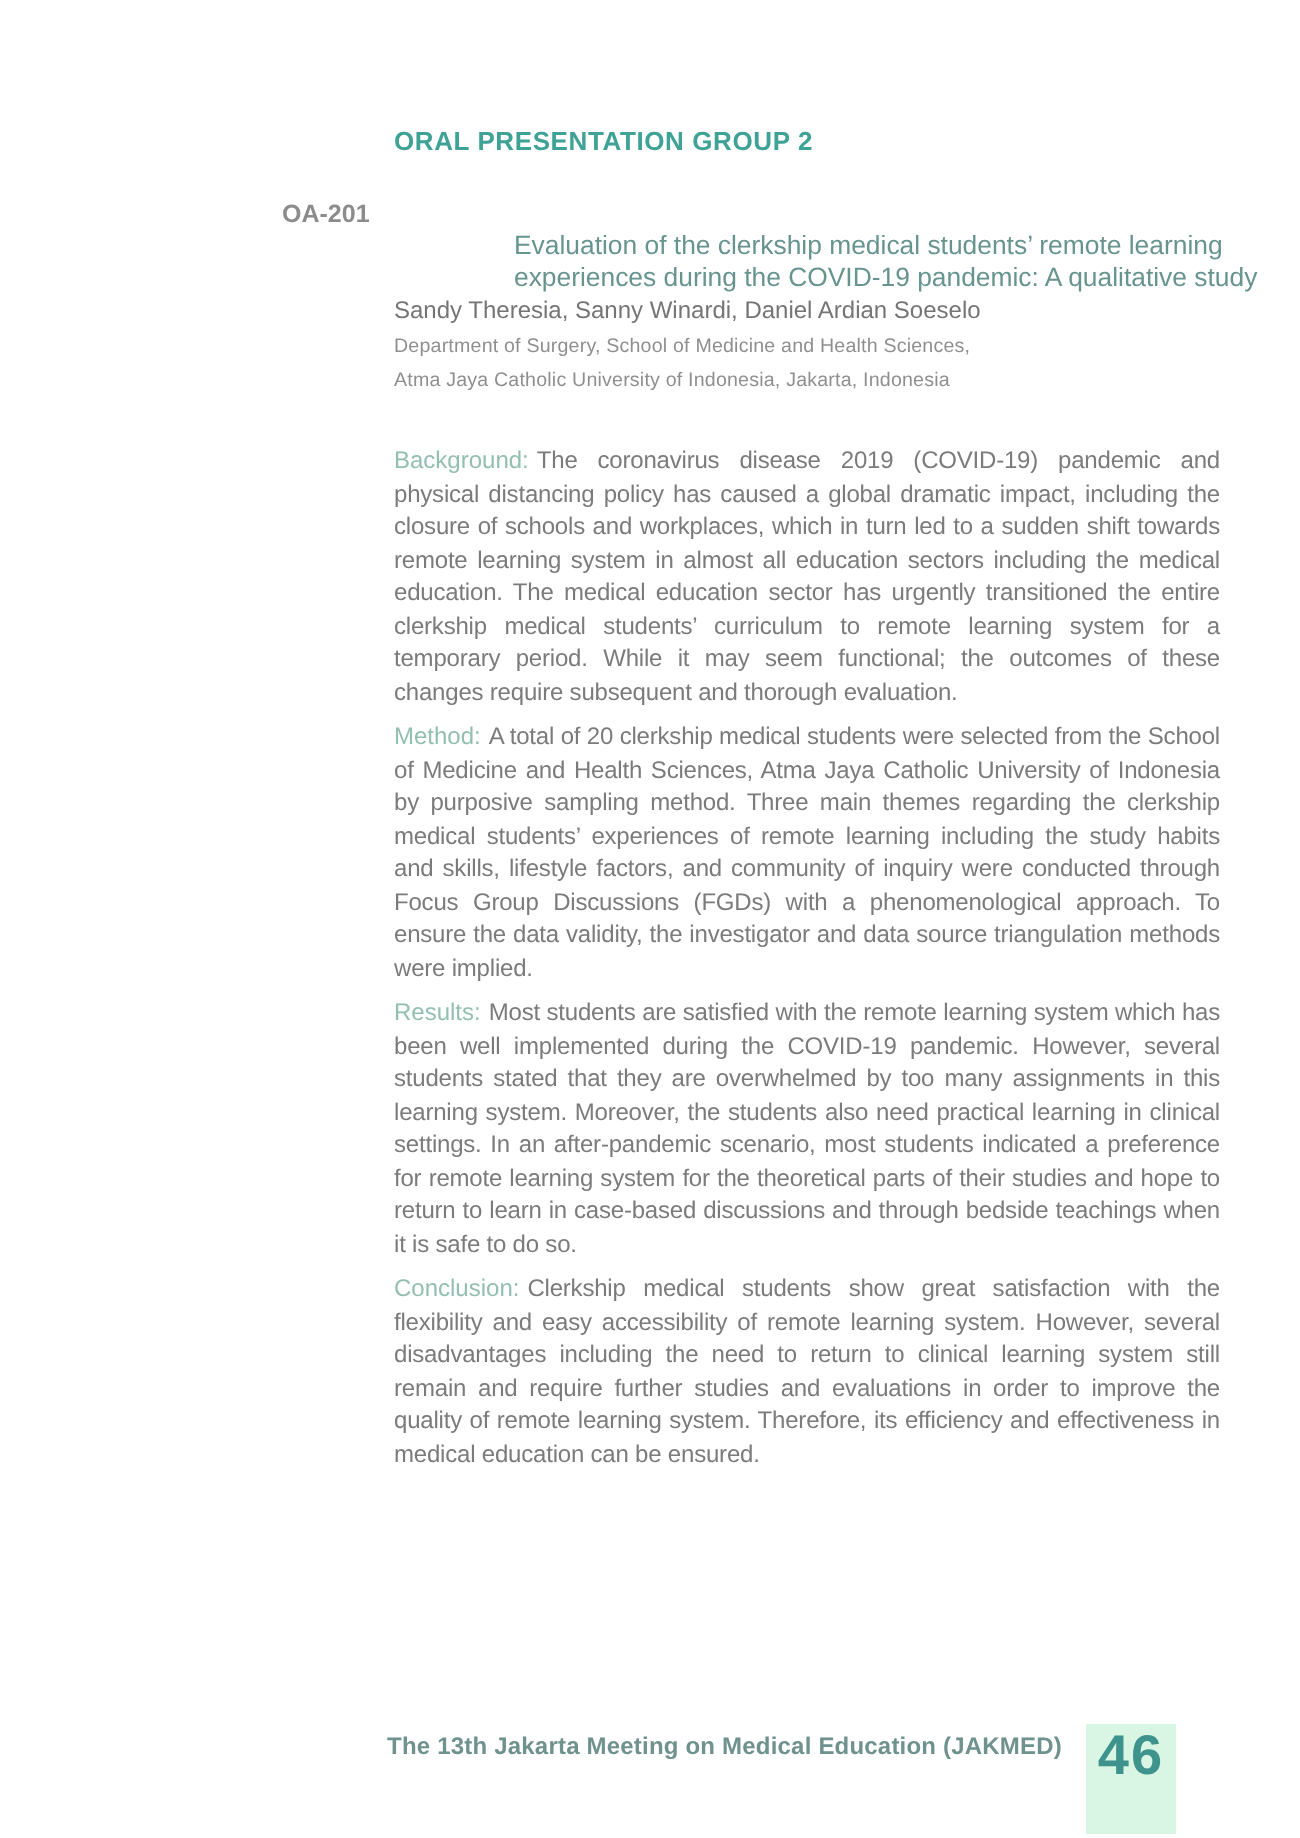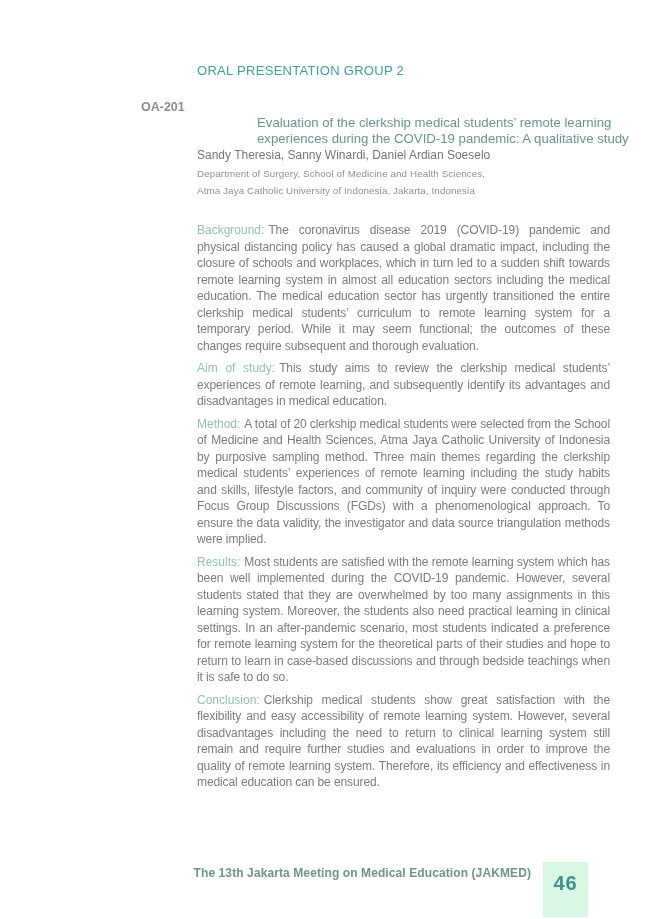--- a/index.html
+++ b/index.html
@@ -10,21 +10,21 @@
     -webkit-font-smoothing: antialiased;
   }
   .page {
     position: relative;
     width: 650px; height: 919px;
     background: #ffffff;
     overflow: hidden;
   }
   .group-header {
     position: absolute; left: 197px; top: 63px;
-    font-size: 13px; font-weight: normal;
+    font-size: 13px; font-weight: bold;
     letter-spacing: 0.3px;
     color: var(--accent-teal, #3EA296);
   }
   .abstract-head {
     position: absolute; left: 141px; top: 99px;
     display: flex; align-items: flex-start; gap: 44px;
   }
   .abstract-code {
     width: 56px; flex: 0 0 56px;
     font-size: 12.5px; font-weight: bold;
@@ -72,22 +72,22 @@
     letter-spacing: 0.1px;
   }
   .page-number-box {
     position: absolute; left: 543px; top: 862px;
     width: 45px; height: 55px;
     background: var(--page-box-bg, #D9F6E4);
     text-align: center;
   }
   .page-number {
     display: inline-block;
-    margin-top: 10px;
-    font-size: 20px; font-weight: bold;
+    margin-top: 0;
+    font-size: 28px; font-weight: bold;
     color: var(--page-number, #3F938D);
     letter-spacing: 1px;
   }
 </style>
 </head>
 <body>
 
 <div class="page">
 
   <div class="group-header">ORAL PRESENTATION GROUP 2</div>
@@ -99,21 +99,20 @@
 
   <div class="authors">Sandy Theresia, Sanny Winardi, Daniel Ardian Soeselo</div>
 
   <div class="affiliation line2">Atma Jaya Catholic University of Indonesia, Jakarta, Indonesia</div>
 
   <div class="affiliation line1">Department of Surgery, School of Medicine and Health Sciences,</div>
 
   <div class="abstract-body">
     <p><span class="sec-label">Background:</span><span>The coronavirus disease 2019 (COVID-19) pandemic and physical distancing policy has caused a global dramatic impact, including the closure of schools and workplaces, which in turn led to a sudden shift towards remote learning system in almost all education sectors including the medical education. The medical education sector has urgently transitioned the entire clerkship medical students’ curriculum to remote learning system for a temporary period. While it may seem functional; the outcomes of these changes require subsequent and thorough evaluation.</span></p>
 
-    <p><span class="sec-label">Aim of study:</span><span>This study aims to review the clerkship medical students’ experiences of remote learning, and subsequently identify its advantages and disadvantages in medical education.</span></p>
 
     <p><span class="sec-label">Method:</span><span>A total of 20 clerkship medical students were selected from the School of Medicine and Health Sciences, Atma Jaya Catholic University of Indonesia by purposive sampling method. Three main themes regarding the clerkship medical students’ experiences of remote learning including the study habits and skills, lifestyle factors, and community of inquiry were conducted through Focus Group Discussions (FGDs) with a phenomenological approach. To ensure the data validity, the investigator and data source triangulation methods were implied.</span></p>
 
     <p><span class="sec-label">Results:</span><span>Most students are satisfied with the remote learning system which has been well implemented during the COVID-19 pandemic. However, several students stated that they are overwhelmed by too many assignments in this learning system. Moreover, the students also need practical learning in clinical settings. In an after-pandemic scenario, most students indicated a preference for remote learning system for the theoretical parts of their studies and hope to return to learn in case-based discussions and through bedside teachings when it is safe to do so.</span></p>
 
     <p><span class="sec-label">Conclusion:</span><span>Clerkship medical students show great satisfaction with the flexibility and easy accessibility of remote learning system. However, several disadvantages including the need to return to clinical learning system still remain and require further studies and evaluations in order to improve the quality of remote learning system. Therefore, its efficiency and effectiveness in medical education can be ensured.</span></p>
   </div>
 
   <div class="footer-text">The 13th Jakarta Meeting on Medical Education (JAKMED)</div>
 

